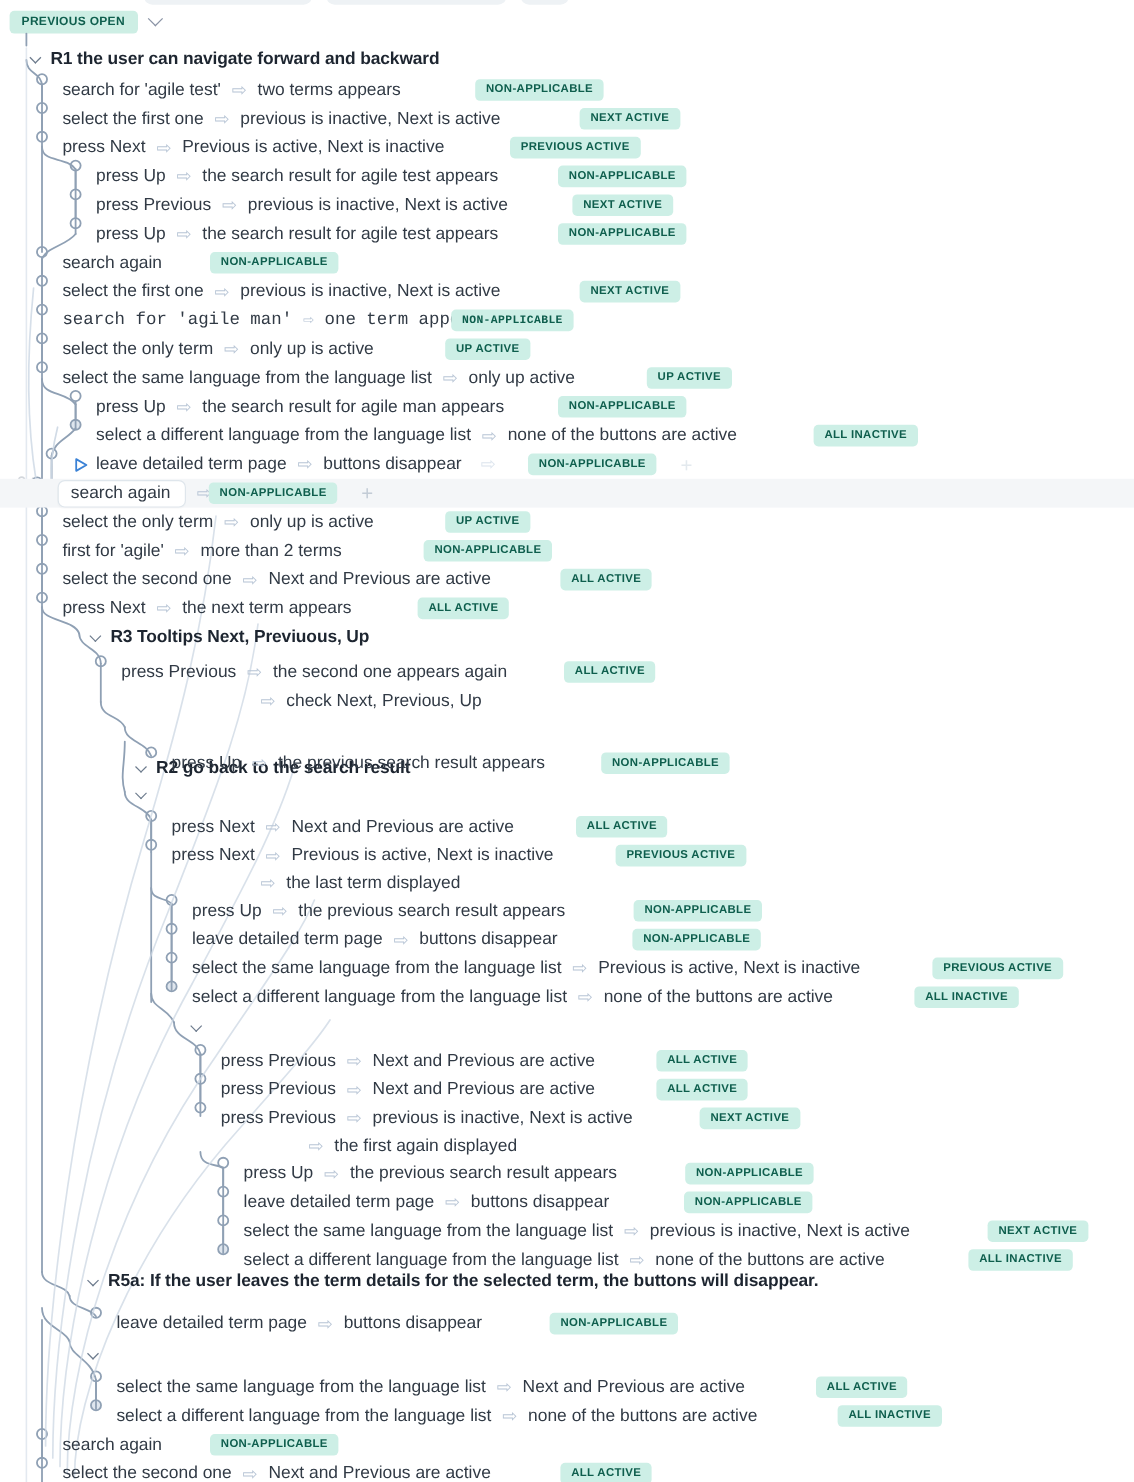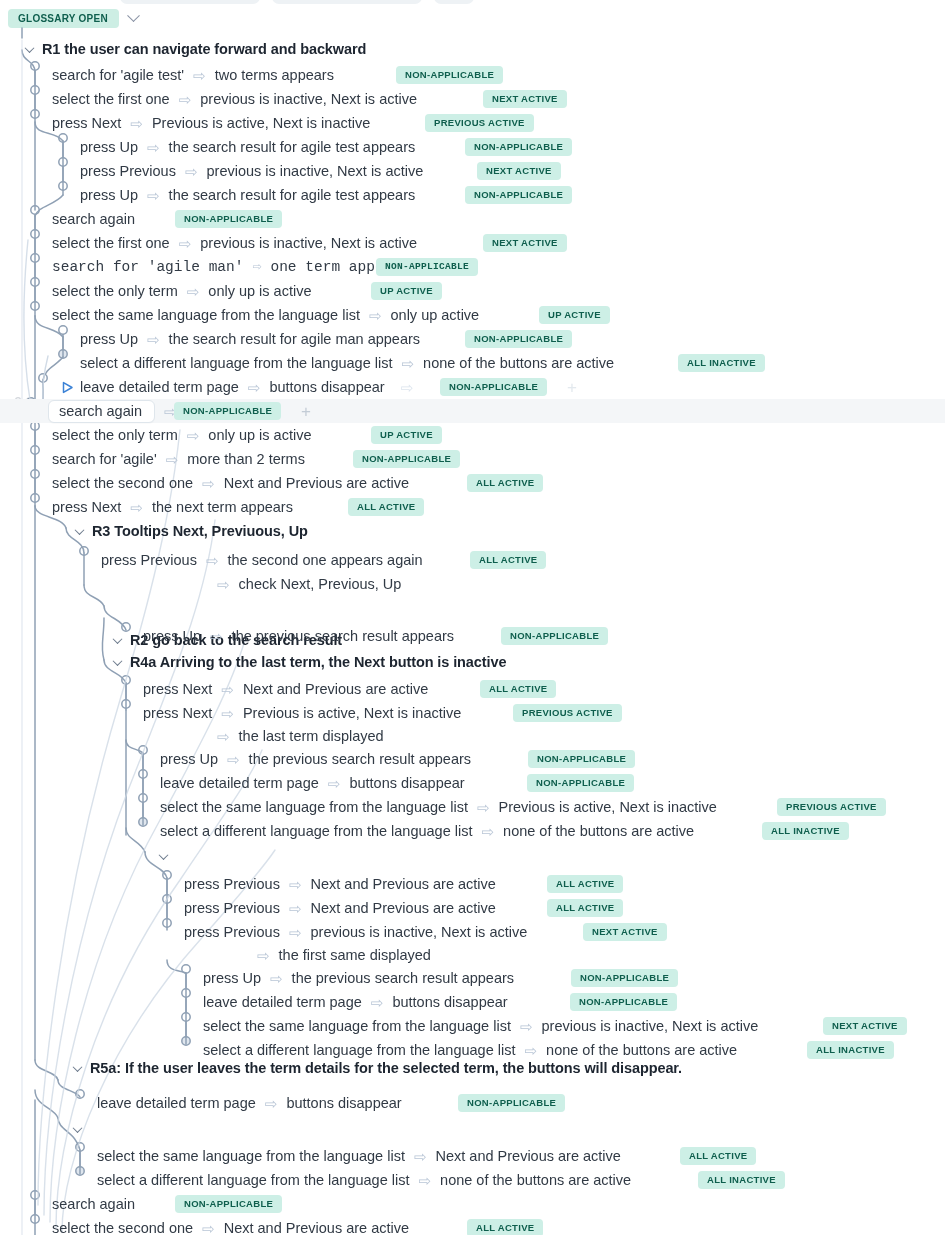--- a/index.html
+++ b/index.html
@@ -109,21 +109,21 @@
 
 <div id="page">
 
   <div class="top-ghosts">
       <div class="ghost-chip" style="left: 120px; width: 140px;"></div>
       <div class="ghost-chip" style="left: 272px; width: 150px;"></div>
       <div class="ghost-chip" style="left: 434px; width: 40px;"></div>
     </div>
 
   <div class="glossary-row">
-    <span class="glossary-badge">GLOSSARY OPEN</span>
+    <span class="glossary-badge">PREVIOUS OPEN</span>
     <span class="chev"></span>
   </div>
 
   <svg id="graph" viewBox="0 0 945 1235" xmlns="http://www.w3.org/2000/svg">
       <path d="M35 66 L35 114" fill="none" stroke="#8fa0b4" stroke-width="1.5" stroke-linecap="round"></path>
       <path d="M63 138 L63 186" fill="none" stroke="#8fa0b4" stroke-width="1.5" stroke-linecap="round"></path>
       <path d="M35 210 L35 306" fill="none" stroke="#8fa0b4" stroke-width="1.5" stroke-linecap="round"></path>
       <path d="M63 330 L63 354" fill="none" stroke="#8fa0b4" stroke-width="1.5" stroke-linecap="round"></path>
       <path d="M35 426 L35 498" fill="none" stroke="#8fa0b4" stroke-width="1.5" stroke-linecap="round"></path>
       <path d="M126 680 L126 704" fill="none" stroke="#8fa0b4" stroke-width="1.5" stroke-linecap="round"></path>
@@ -343,21 +343,21 @@
       </div>
       <div class="row" style="top: 423px;">
         <div style="width: 52px; flex: 0 0 auto;"></div>
         <span class="txt-action">select the only term</span>
         <span class="arrow">⇨</span>
         <span class="txt-result">only up is active</span>
         <span class="badge" style="position: absolute; left: 371px; margin-left: 0px;">UP ACTIVE</span>
       </div>
       <div class="row" style="top: 447px;">
         <div style="width: 52px; flex: 0 0 auto;"></div>
-        <span class="txt-action">search for 'agile'</span>
+        <span class="txt-action">first for 'agile'</span>
         <span class="arrow">⇨</span>
         <span class="txt-result">more than 2 terms</span>
         <span class="badge" style="position: absolute; left: 353px; margin-left: 0px;">NON-APPLICABLE</span>
       </div>
       <div class="row" style="top: 471px;">
         <div style="width: 52px; flex: 0 0 auto;"></div>
         <span class="txt-action">select the second one</span>
         <span class="arrow">⇨</span>
         <span class="txt-result">Next and Previous are active</span>
         <span class="badge" style="position: absolute; left: 467px; margin-left: 0px;">ALL ACTIVE</span>
@@ -400,21 +400,20 @@
         <span class="txt-action">press Up</span>
         <span class="arrow">⇨</span>
         <span class="txt-result">the previous search result appears</span>
         <span class="badge" style="position: absolute; left: 501px; margin-left: 0px;">NON-APPLICABLE</span>
       </div>
       <div class="row" style="top: 650px;">
         <div style="width: 114px; flex: 0 0 auto;"></div>
         <span class="row-chev">
           <span class="chev-sm"></span>
         </span>
-        <span class="heading">R4a Arriving to the last term, the Next button is inactive</span>
       </div>
       <div class="row" style="top: 677px;">
         <div style="width: 143px; flex: 0 0 auto;"></div>
         <span class="txt-action">press Next</span>
         <span class="arrow">⇨</span>
         <span class="txt-result">Next and Previous are active</span>
         <span class="badge" style="position: absolute; left: 480px; margin-left: 0px;">ALL ACTIVE</span>
       </div>
       <div class="row" style="top: 701px;">
         <div style="width: 143px; flex: 0 0 auto;"></div>
@@ -479,21 +478,21 @@
       <div class="row" style="top: 920px;">
         <div style="width: 184px; flex: 0 0 auto;"></div>
         <span class="txt-action">press Previous</span>
         <span class="arrow">⇨</span>
         <span class="txt-result">previous is inactive, Next is active</span>
         <span class="badge" style="position: absolute; left: 583px; margin-left: 0px;">NEXT ACTIVE</span>
       </div>
       <div class="row" style="top: 943px;">
         <div style="width: 248px; flex: 0 0 auto;"></div>
         <span class="arrow">⇨</span>
-        <span class="txt-result">the first same displayed</span>
+        <span class="txt-result">the first again displayed</span>
       </div>
       <div class="row" style="top: 966px;">
         <div style="width: 203px; flex: 0 0 auto;"></div>
         <span class="txt-action">press Up</span>
         <span class="arrow">⇨</span>
         <span class="txt-result">the previous search result appears</span>
         <span class="badge" style="position: absolute; left: 571px; margin-left: 0px;">NON-APPLICABLE</span>
       </div>
       <div class="row" style="top: 990px;">
         <div style="width: 203px; flex: 0 0 auto;"></div>

